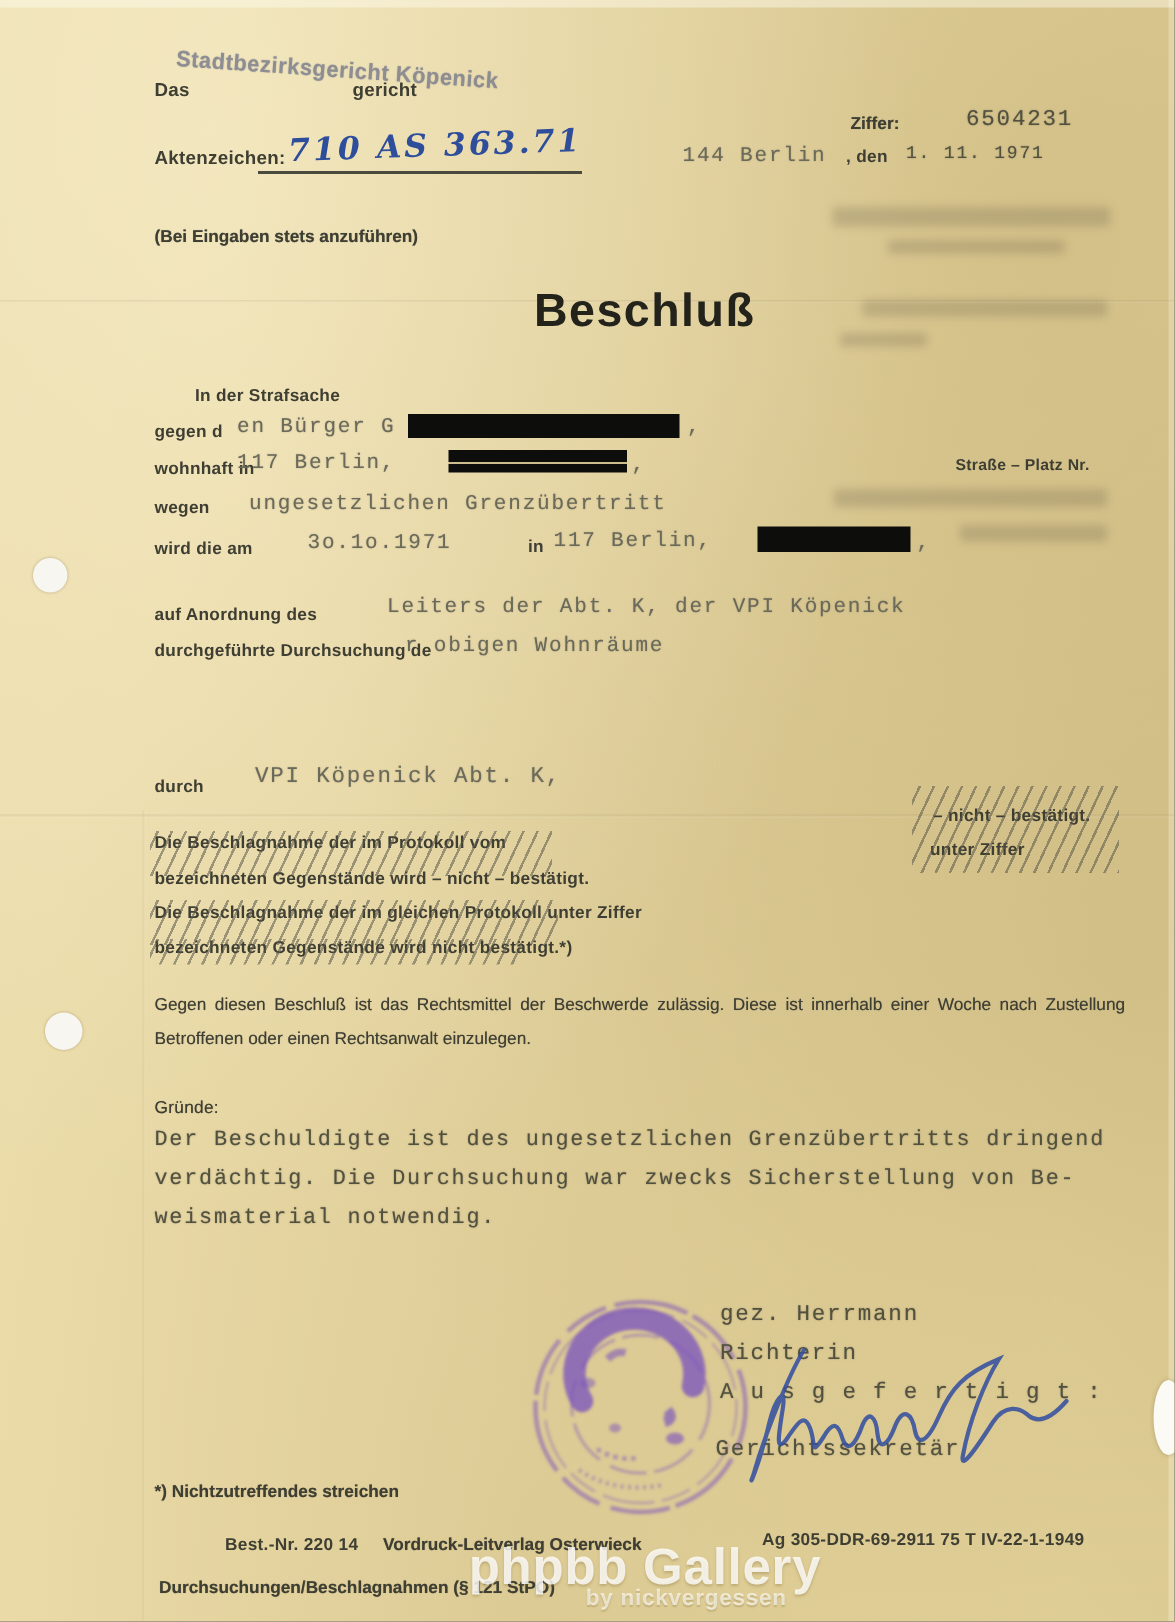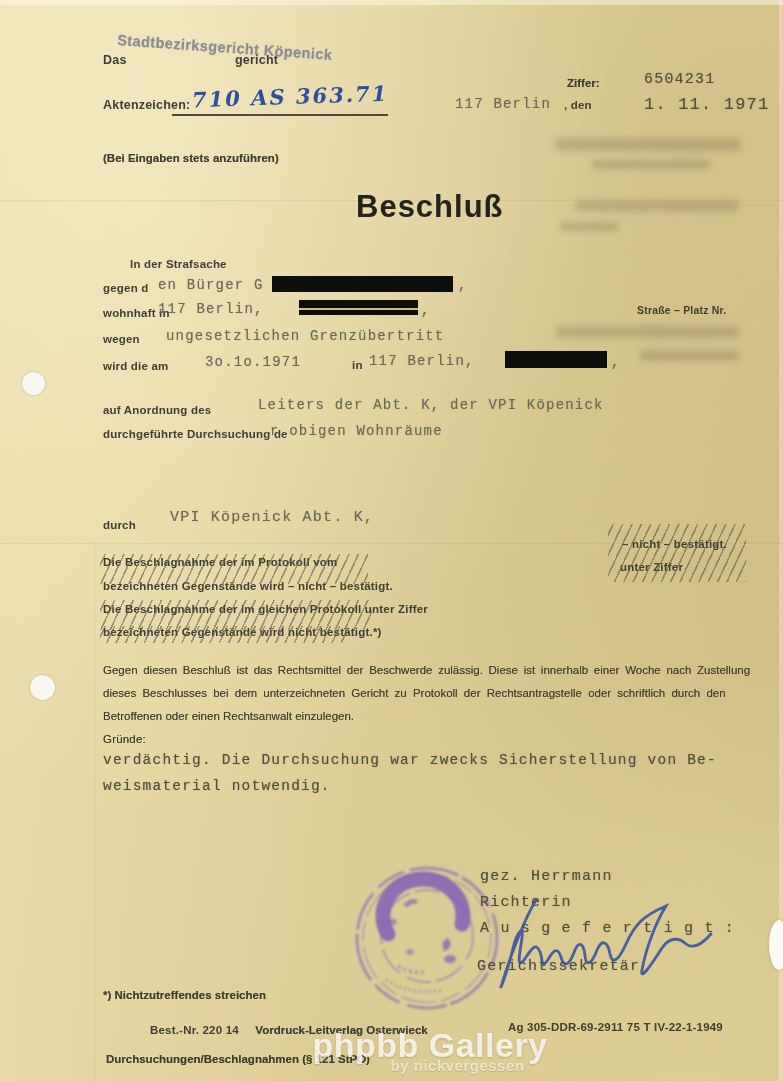--- a/index.html
+++ b/index.html
@@ -65,23 +65,23 @@
   <div class="ghost" style="left:556px; top:326px; width:182px; height:12px;"></div>
   <div class="ghost" style="left:640px; top:350px; width:98px; height:11px;"></div>
 
   <div class="abs graystamp" style="left:118px; top:31px;">Stadtbezirksgericht Köpenick</div>
   <div class="abs printed" style="left:103px; top:53px; font-size:12.5px;">Das</div>
   <div class="abs printed" style="left:235px; top:53px; font-size:12.5px;">gericht</div>
 
   <div class="abs printed-light" style="left:567px; top:77px; font-weight:700;">Ziffer:</div>
   <div class="abs typed typed-dark" style="left:644px; top:71px; font-size:15px;">6504231</div>
 
-  <div class="abs typed" style="left:455px; top:96px;">117 Berlin</div>
+  <div class="abs typed" style="left:455px; top:96px;">144 Berlin</div>
   <div class="abs printed" style="left:564px; top:99px;">, den</div>
-  <div class="abs typed typed-dark" style="left:644px; top:95px; font-size:17px;">1. 11. 1971</div>
+  <div class="abs typed typed-dark" style="left:604px; top:95px; font-size:12px;">1. 11. 1971</div>
 
   <div class="abs printed" style="left:103px; top:98px; font-size:12.5px;">Aktenzeichen:</div>
   <div class="abs hand" style="left:192px; top:84px;">710 AS 363.71</div>
   <div class="abs" style="left:172px; top:114px; width:216px; height:1.5px; background:#4a4a3e;"></div>
   <div class="abs printed-light" style="left:103px; top:120px; font-weight:700;margin-top:32px;">(Bei Eingaben stets anzuführen)</div>
 
   <div class="abs title" style="left:356px; top:189px;">Beschluß</div>
 
   <div class="abs printed" style="left:130px; top:258px;">In der Strafsache</div>
 
@@ -122,27 +122,27 @@
   <div class="abs printed" style="left:103px; top:556px;">Die Beschlagnahme der im Protokoll vom</div>
   <div class="abs printed" style="left:103px; top:580px;">bezeichneten Gegenstände wird – nicht – bestätigt.</div>
   <div class="abs printed" style="left:103px; top:603px;">Die Beschlagnahme der im gleichen Protokoll unter Ziffer</div>
   <div class="abs printed" style="left:103px; top:626px;">bezeichneten Gegenstände wird nicht bestätigt.*)</div>
   <div class="slashes" style="left:100px; top:554px; width:268px; height:30px;"></div>
   <div class="slashes" style="left:100px; top:600px; width:272px; height:30px;"></div>
   <div class="slashes" style="left:100px; top:626px; width:248px; height:17px;"></div>
 
   <div class="abs" style="left:103px; top:659px; line-height:23px;">
     <div class="printed-light" style="word-spacing:2.5px;">Gegen diesen Beschluß ist das Rechtsmittel der Beschwerde zulässig. Diese ist innerhalb einer Woche nach Zustellung</div>
-    <div class="printed-light" style="word-spacing:3px;">dieses Beschlusses bei dem unterzeichneten Gericht zu Protokoll der Rechtsantragstelle oder schriftlich durch den</div>
     <div class="printed-light">Betroffenen oder einen Rechtsanwalt einzulegen.</div>
   </div>
 
   <div class="abs printed" style="left:103px; top:733px; font-weight:400; text-shadow:0 0 .5px rgba(62,62,51,.7);">Gründe:</div>
 
   <div class="abs" style="left:103px; top:747px; line-height:26px;">
+    <div class="typed typed-dark" style="font-size:14.5px;">Der Beschuldigte ist des ungesetzlichen Grenzübertritts  dringend</div>
     <div class="typed typed-dark" style="font-size:14.5px;">verdächtig. Die Durchsuchung war  zwecks Sicherstellung von Be-</div>
     <div class="typed typed-dark" style="font-size:14.5px;">weismaterial notwendig.</div>
   </div>
 
   <div class="abs" style="left:350px; top:862px; width:154px; height:152px; z-index:1;">
     <svg width="154" height="152" viewBox="0 0 154 152">
       <defs>
           <filter id="smudge">
             <feGaussianBlur stdDeviation="1.1"></feGaussianBlur>
           </filter>

